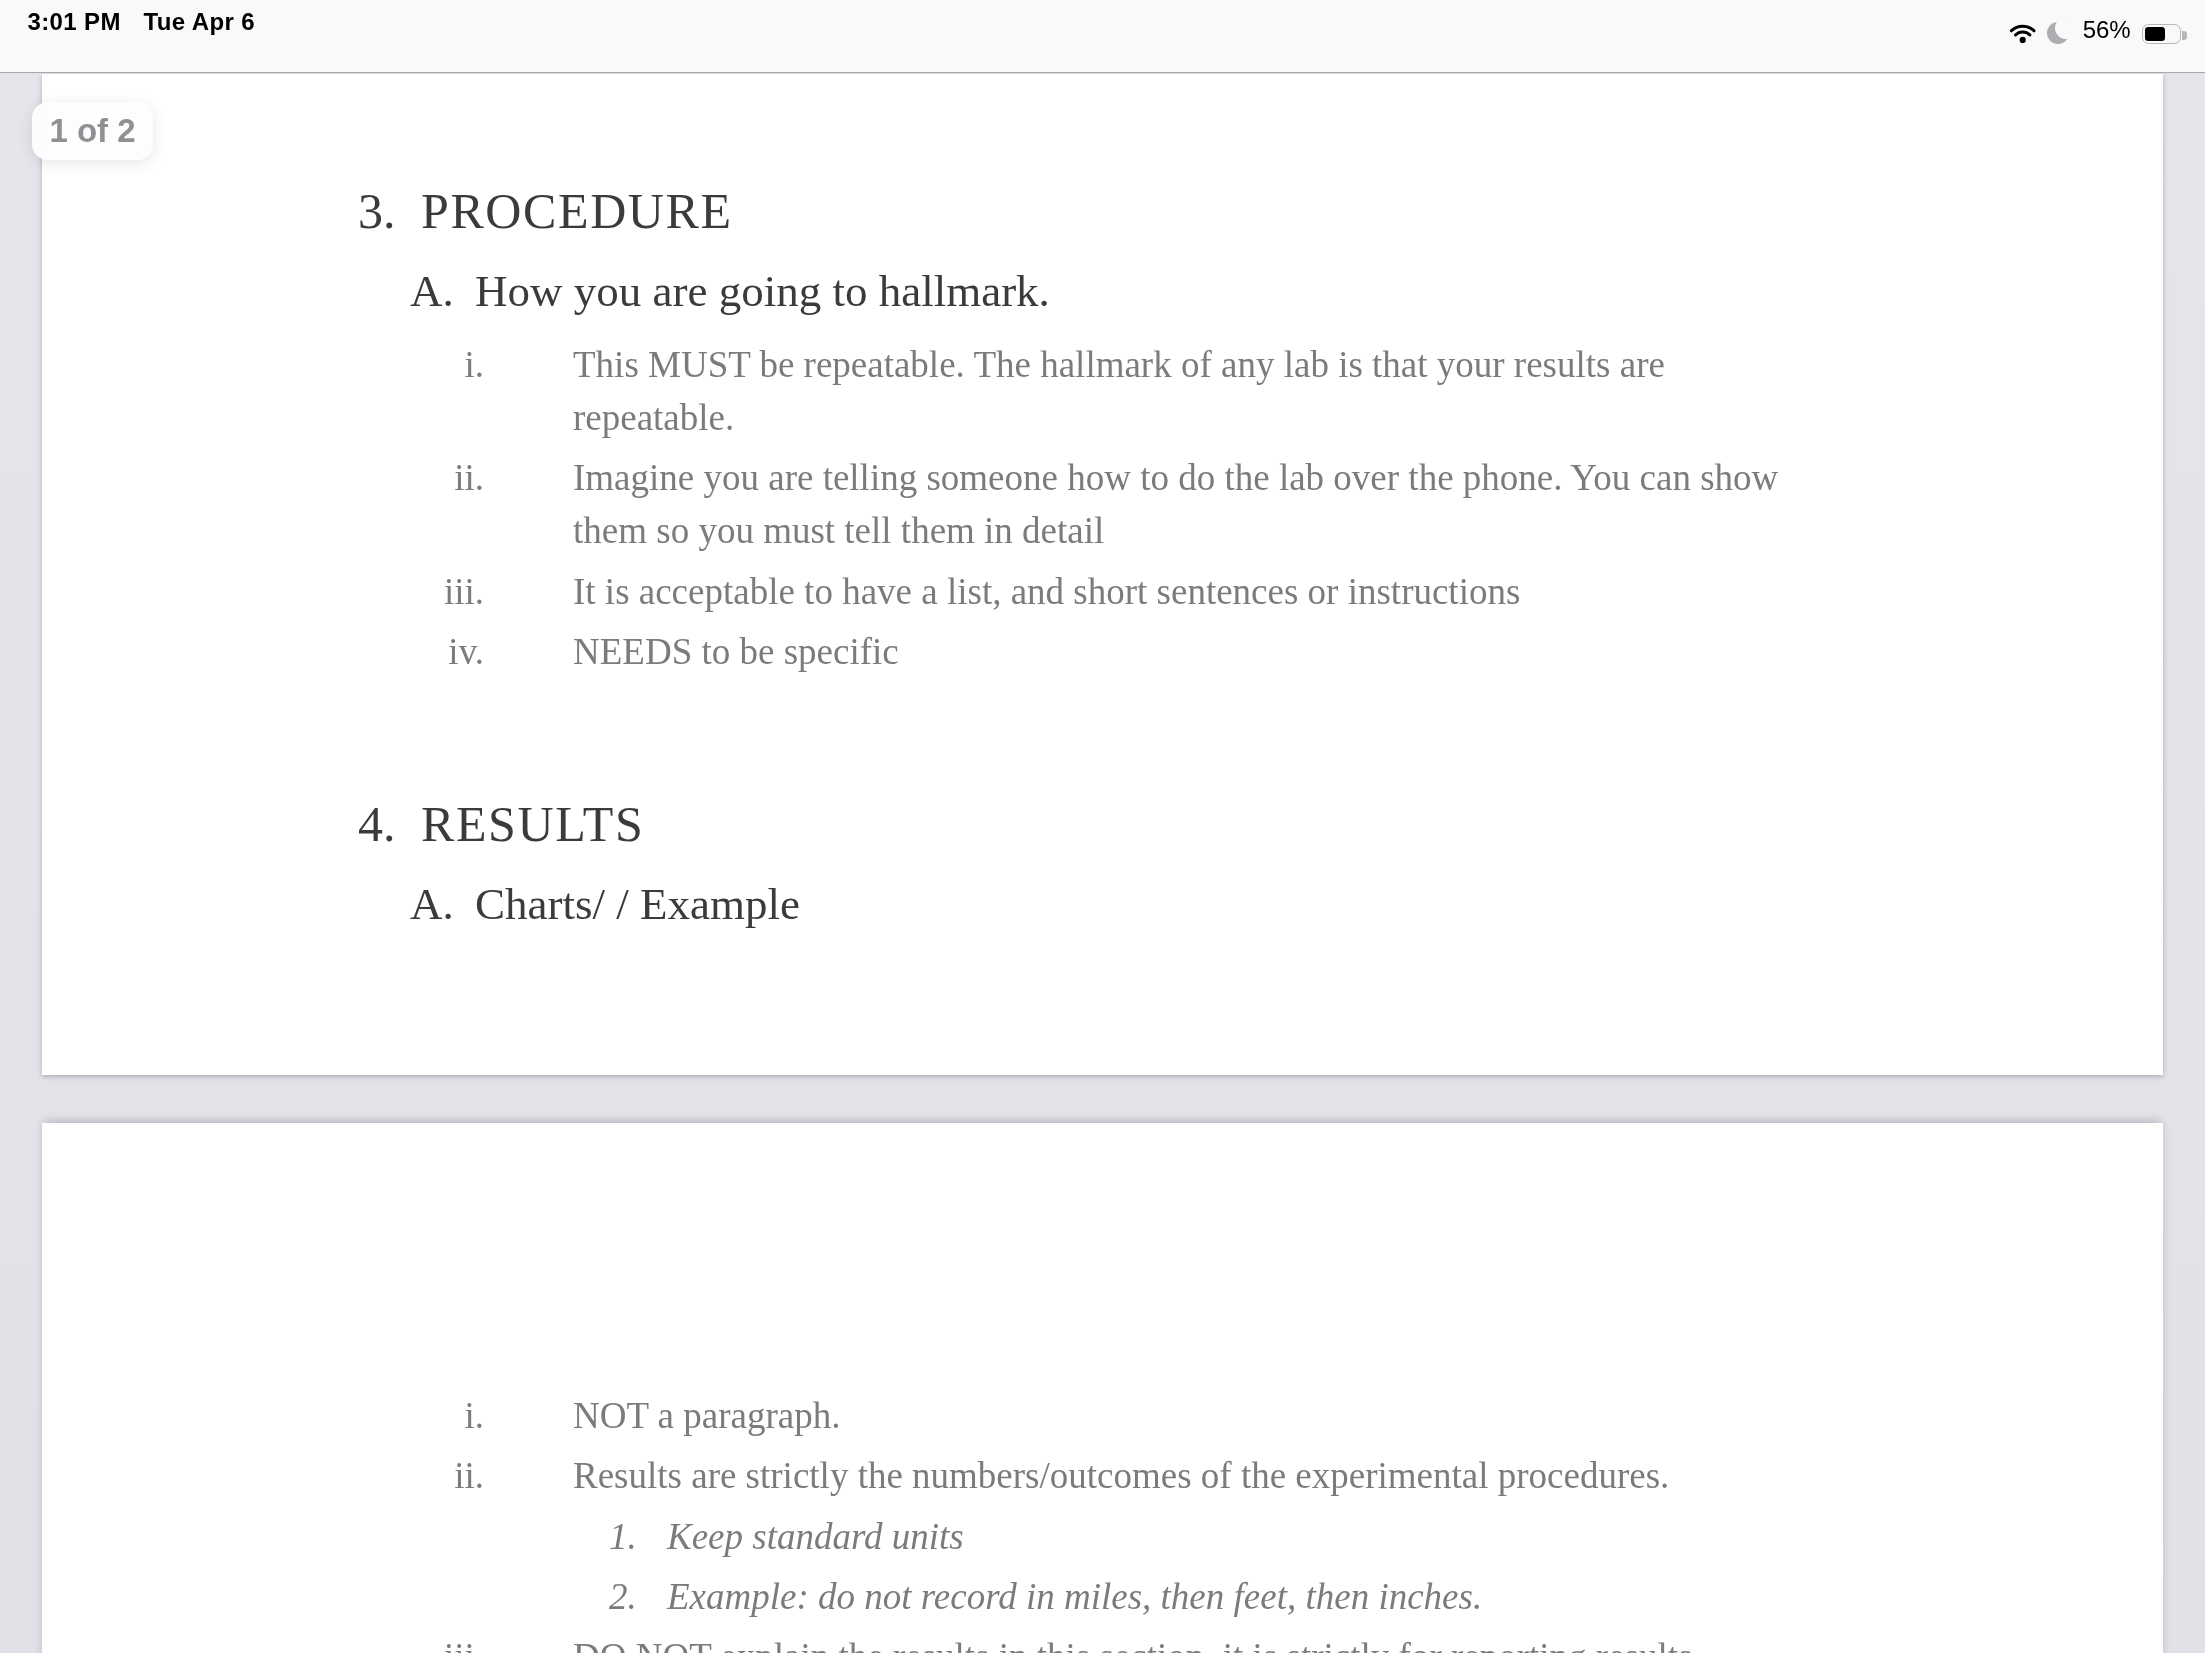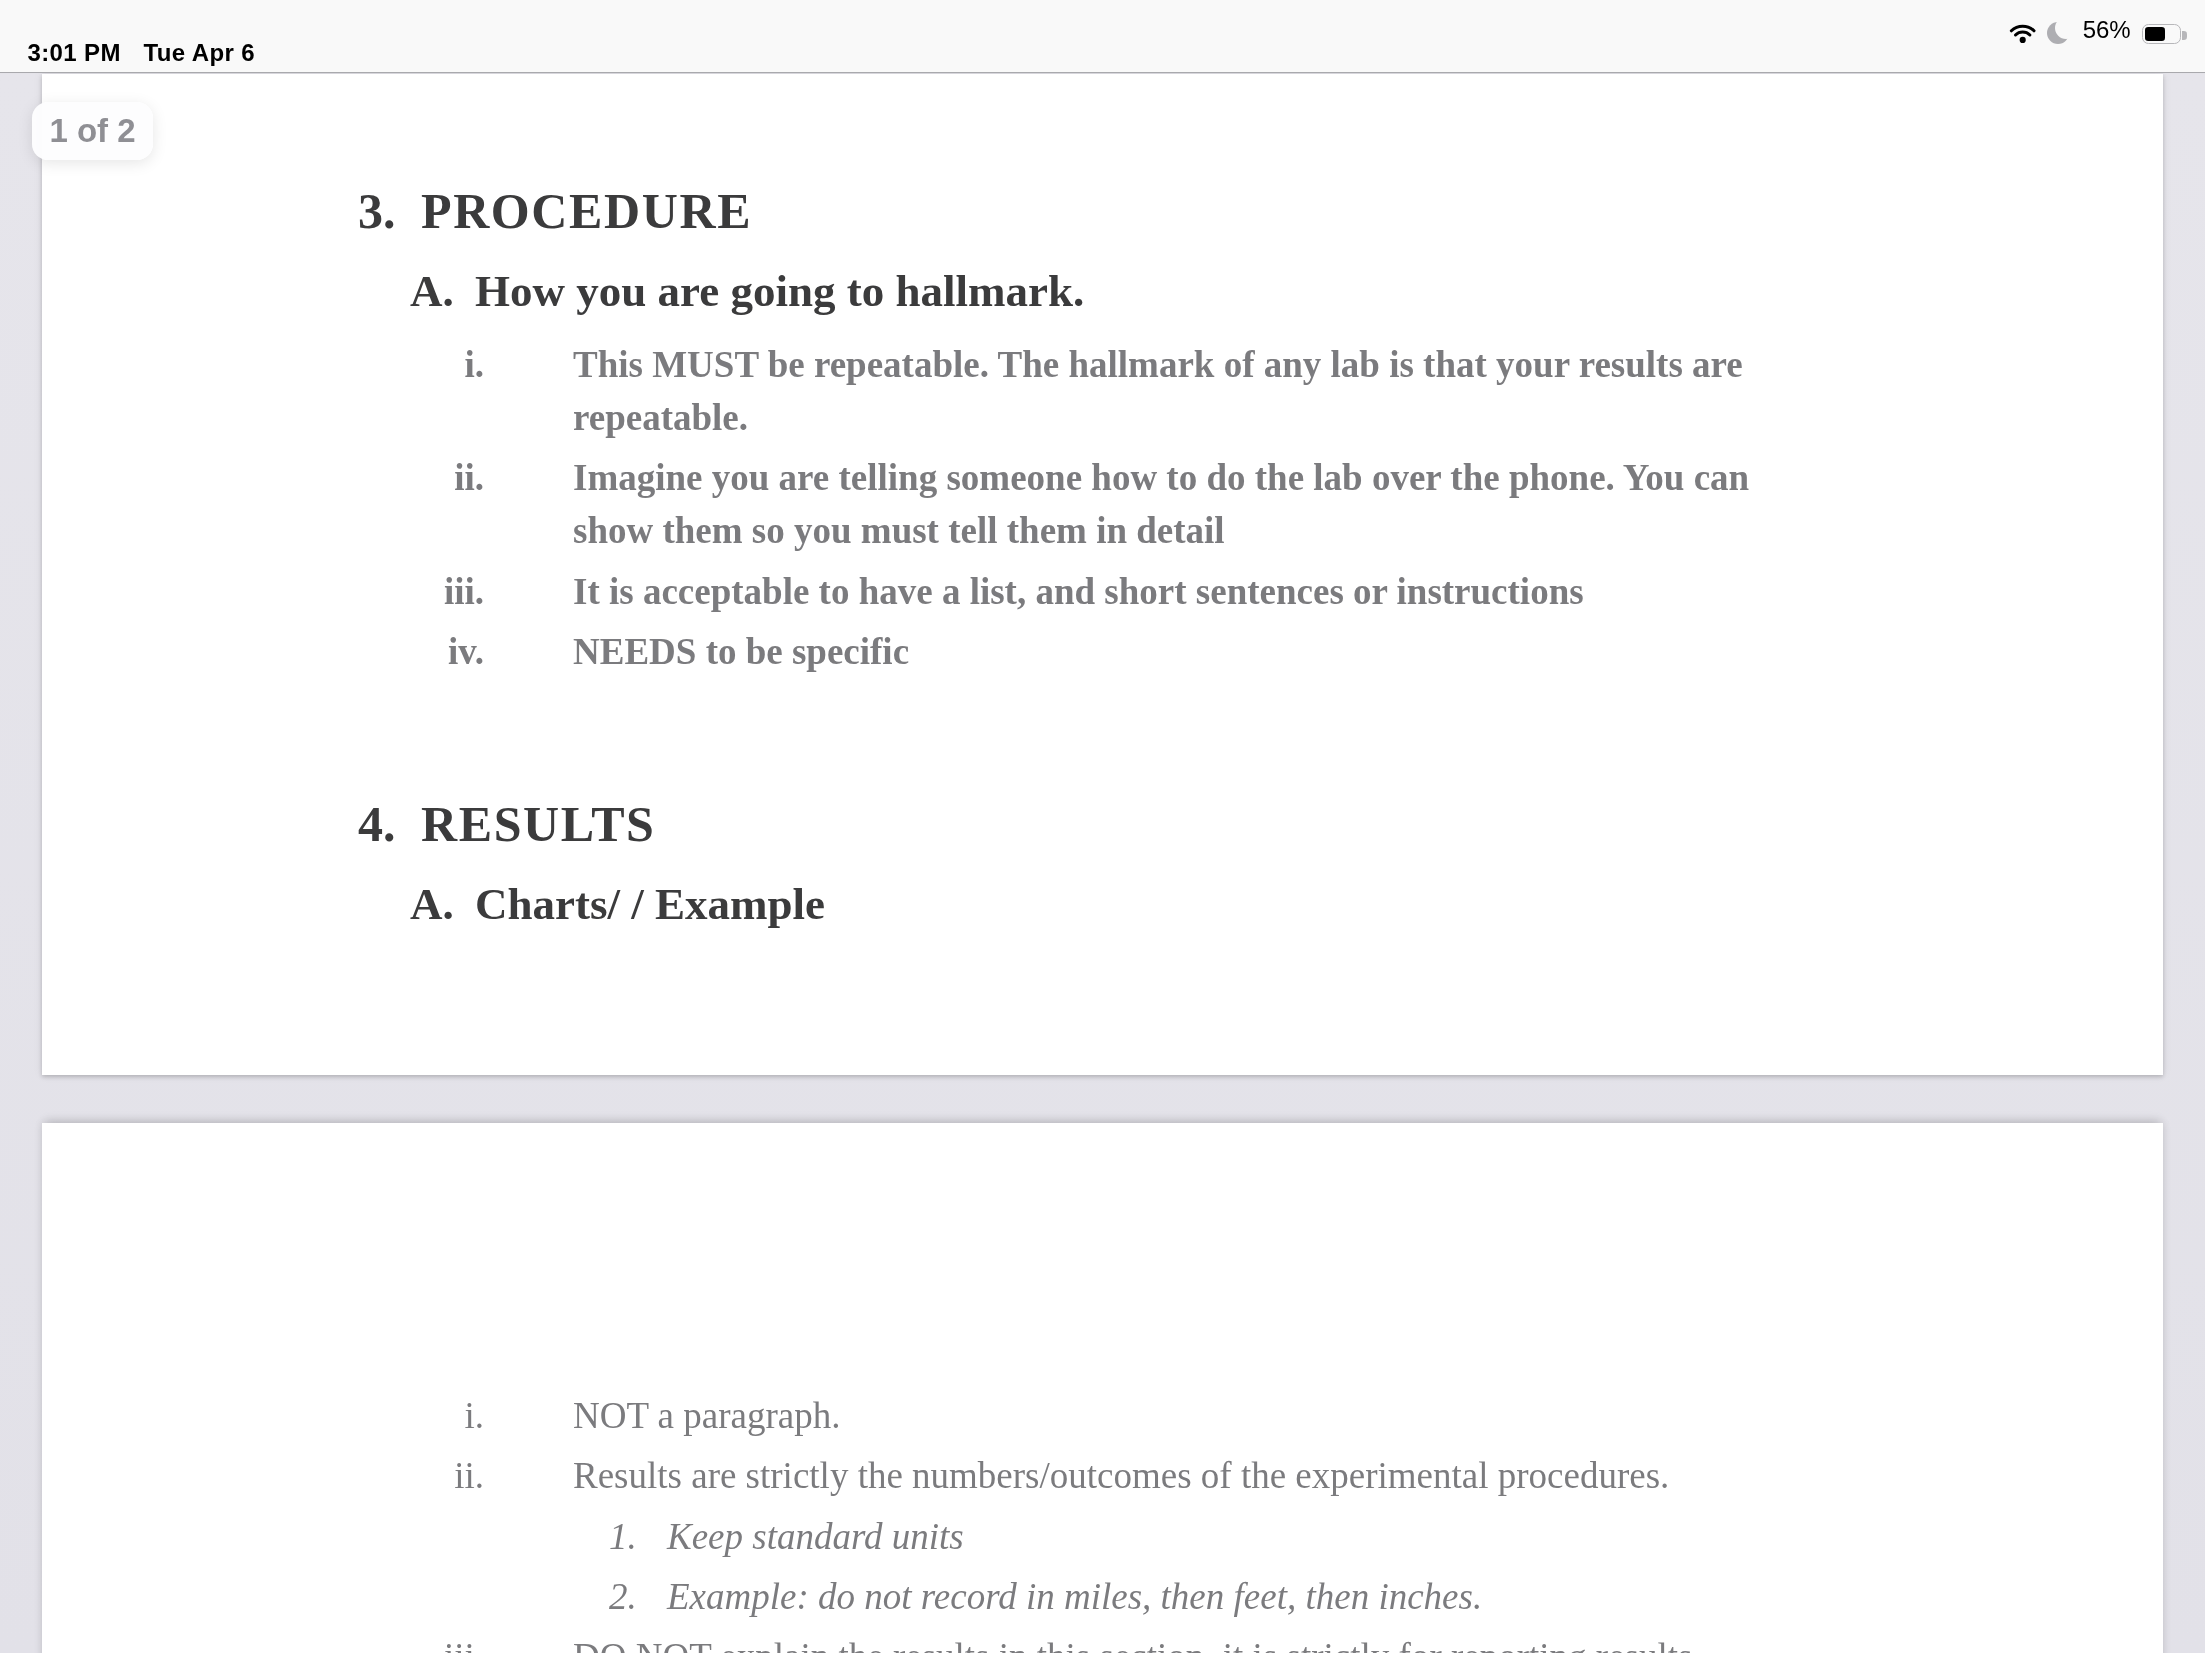--- a/index.html
+++ b/index.html
@@ -6,21 +6,21 @@
   html,body { width:2205px; height:1653px; overflow:hidden; background:#e4e3e9; }
   .screen { position:relative; width:2205px; height:1653px; font-family:"Liberation Sans", sans-serif; }
 
   
   .statusbar {
     position:absolute; top:0; left:0; right:0; height:73px;
     background:#f9f9f9; border-bottom:1.6px solid #a9a9ad; z-index:30;
   }
   .sb-left {
     position:absolute; left:27.4px; top:8px; display:flex; gap:22.6px;
-    font-size:24px; font-weight:600; color:#000; letter-spacing:0.4px;margin-top:31px;
+    font-size:24px; font-weight:600; color:#000; letter-spacing:0.4px;
   }
   .sb-right {
     position:absolute; right:24px; top:15px; height:29px;
     display:flex; align-items:flex-end; gap:11.3px;
   }
   .wifi { width:27.4px; height:21px; display:block; }
   .moon { position:relative; width:24px; height:24px; }
   .moon .disc { position:absolute; left:0; top:1.6px; width:22px; height:22px; border-radius:50%; background:#aeaeb2; }
   .moon .cut  { position:absolute; left:8px; top:-3.2px; width:22px; height:22px; border-radius:50%; background:#f9f9f9; }
   .batt-pct { font-size:24px; color:#000; }
@@ -45,21 +45,21 @@
     box-shadow:0 3.2px 14.5px rgba(0,0,0,.10);
     display:flex; align-items:center; justify-content:center;
     font-size:33px; font-weight:600; color:#8f8f94;
   }
 
   .page {
     position:absolute; left:42px; width:2121px; background:#fff;
     box-shadow:0 1.6px 4px rgba(0,0,0,.18), 0 0 9.7px rgba(0,0,0,.07);
     font-family:"Liberation Serif","DejaVu Serif", serif; color:#7b7b7e;
   }
-  .page1 { top:0; height:1001px;font-weight:bold; }
+  .page1 { top:0; height:1001px; }
   .page2 { top:1049px; height:969px; box-shadow:0 -4.8px 9.7px -3.2px rgba(0,0,0,.16), 0 0 9.7px rgba(0,0,0,.07); }
 
   
   .h1 { padding-left:316px; font-size:50px; line-height:60px; color:#3b3b3c; letter-spacing:1.6px; }
   .h1 .num { display:inline-block; width:63px; letter-spacing:0; }
   .sec3 { padding-top:107px; }
   .sec4 { margin-top:116px; }
   .h2 { padding-left:368px; margin-top:21px; font-size:45px; line-height:58px; color:#3b3b3c; }
   .h2 .lbl { display:inline-block; width:65px; }
 

